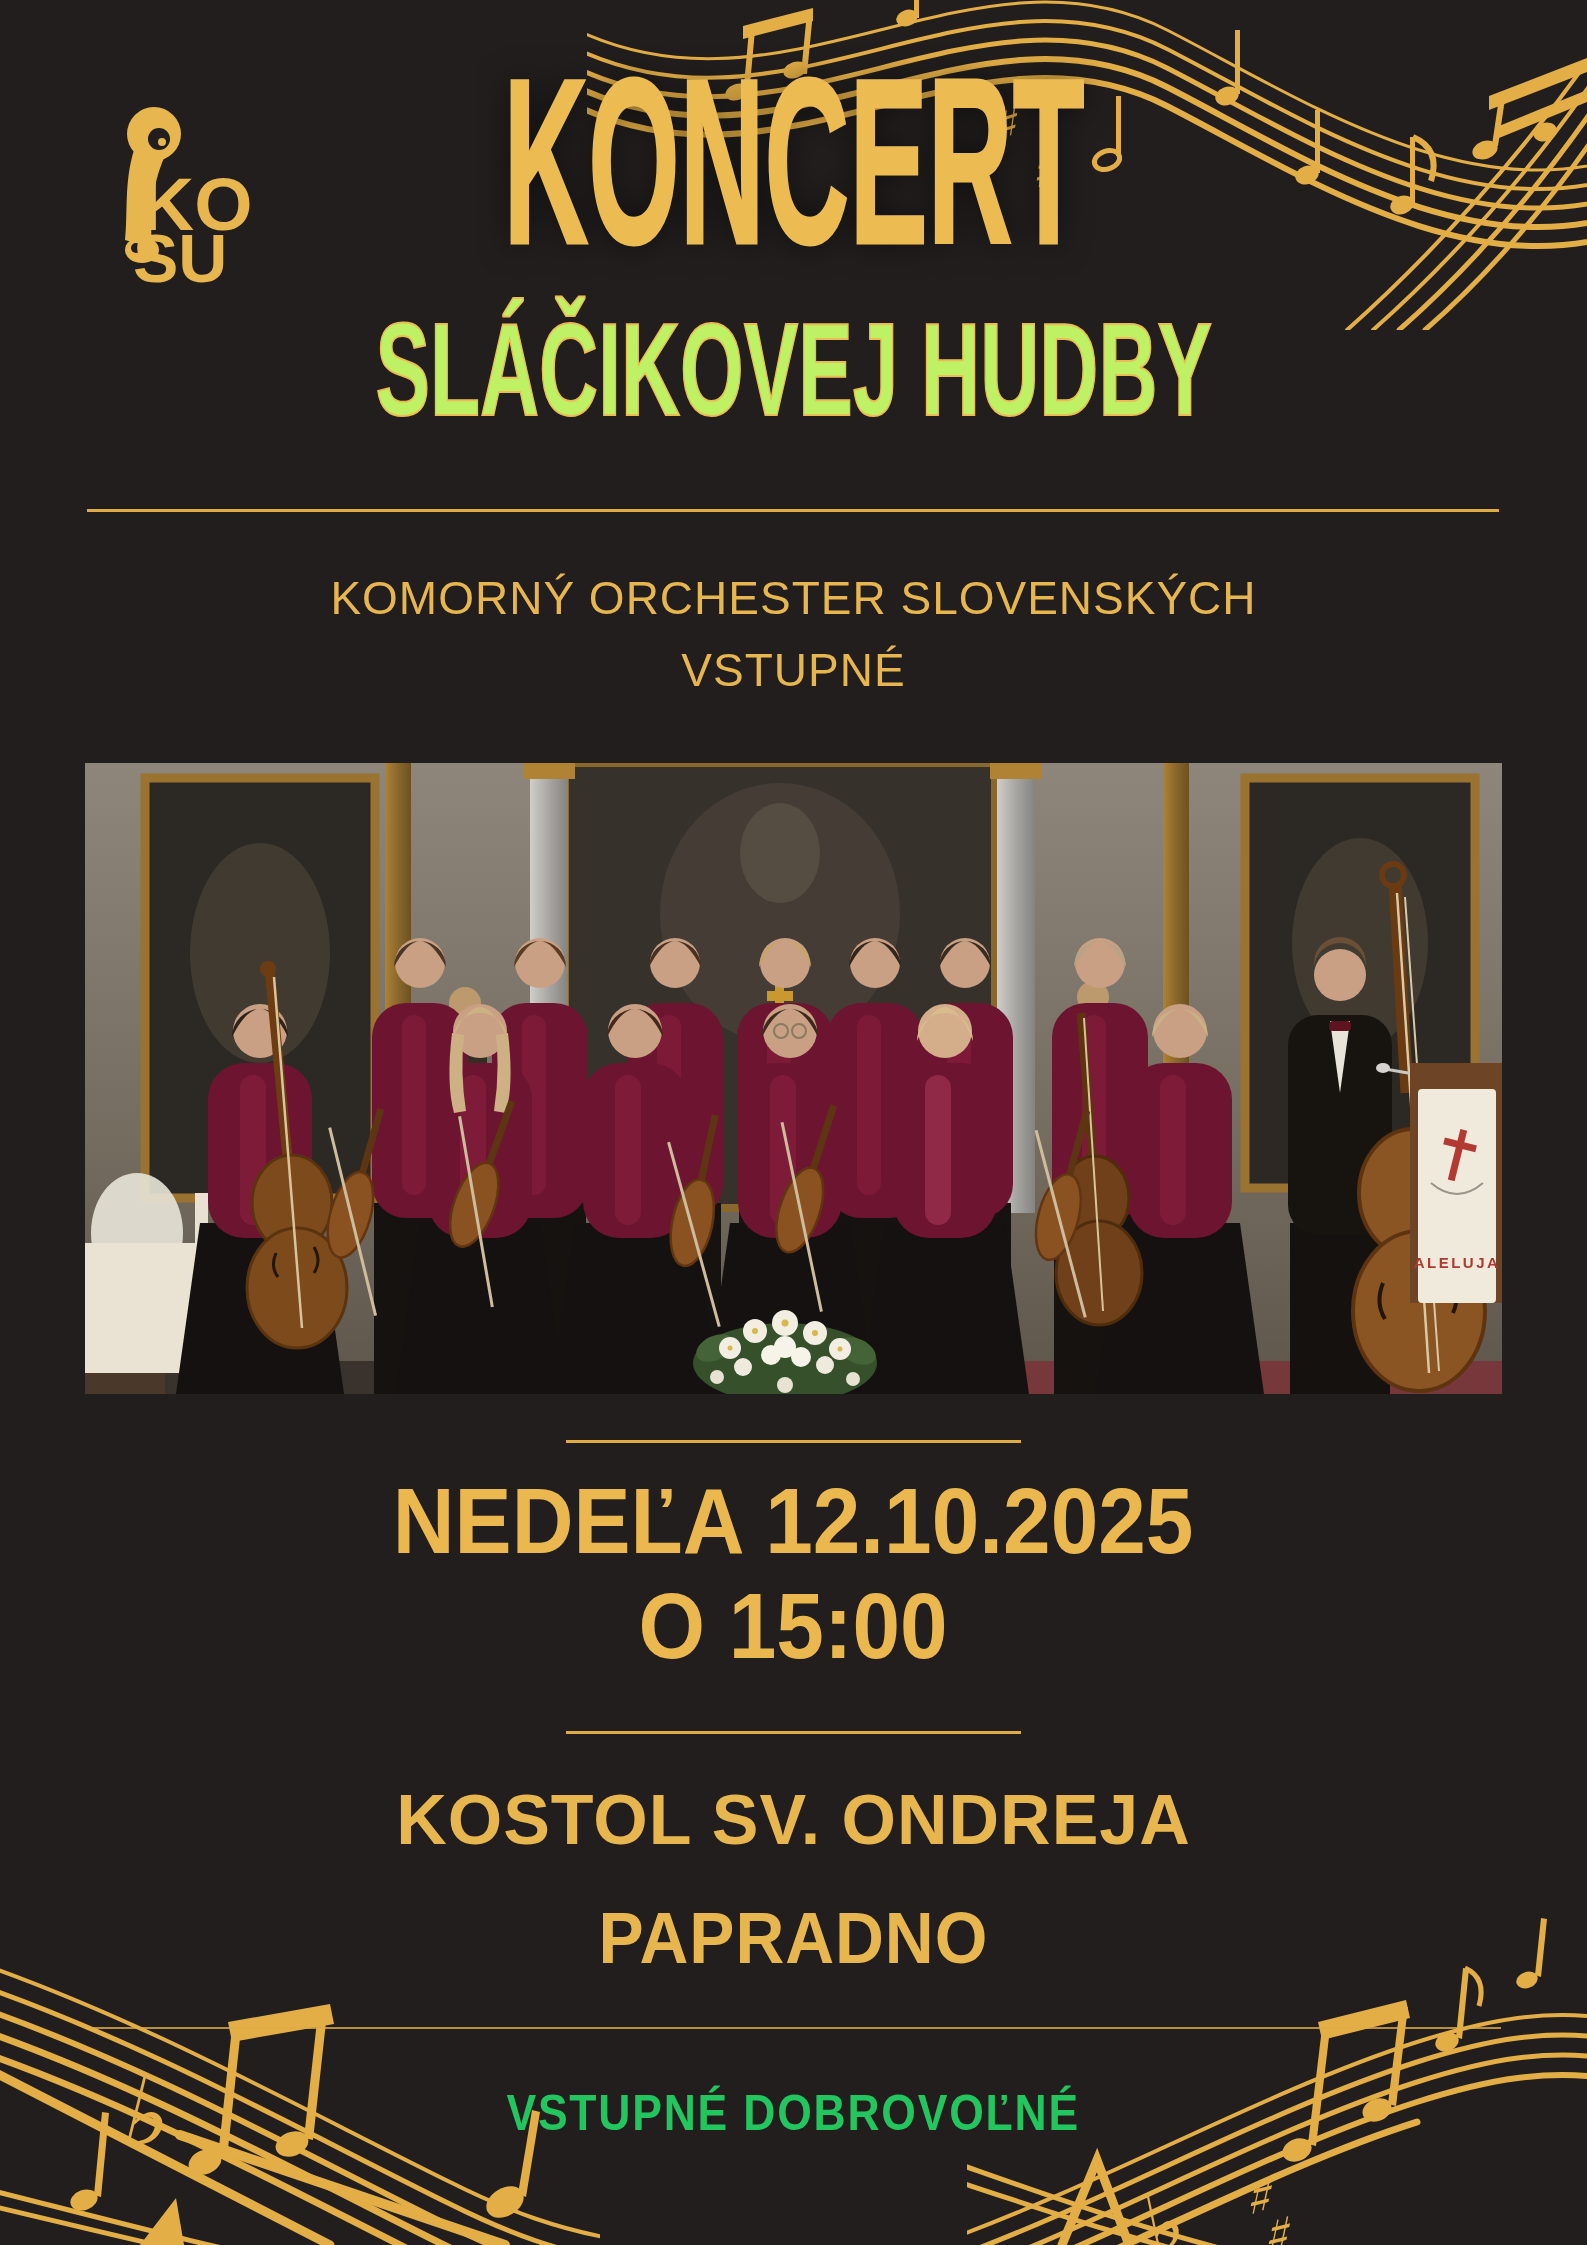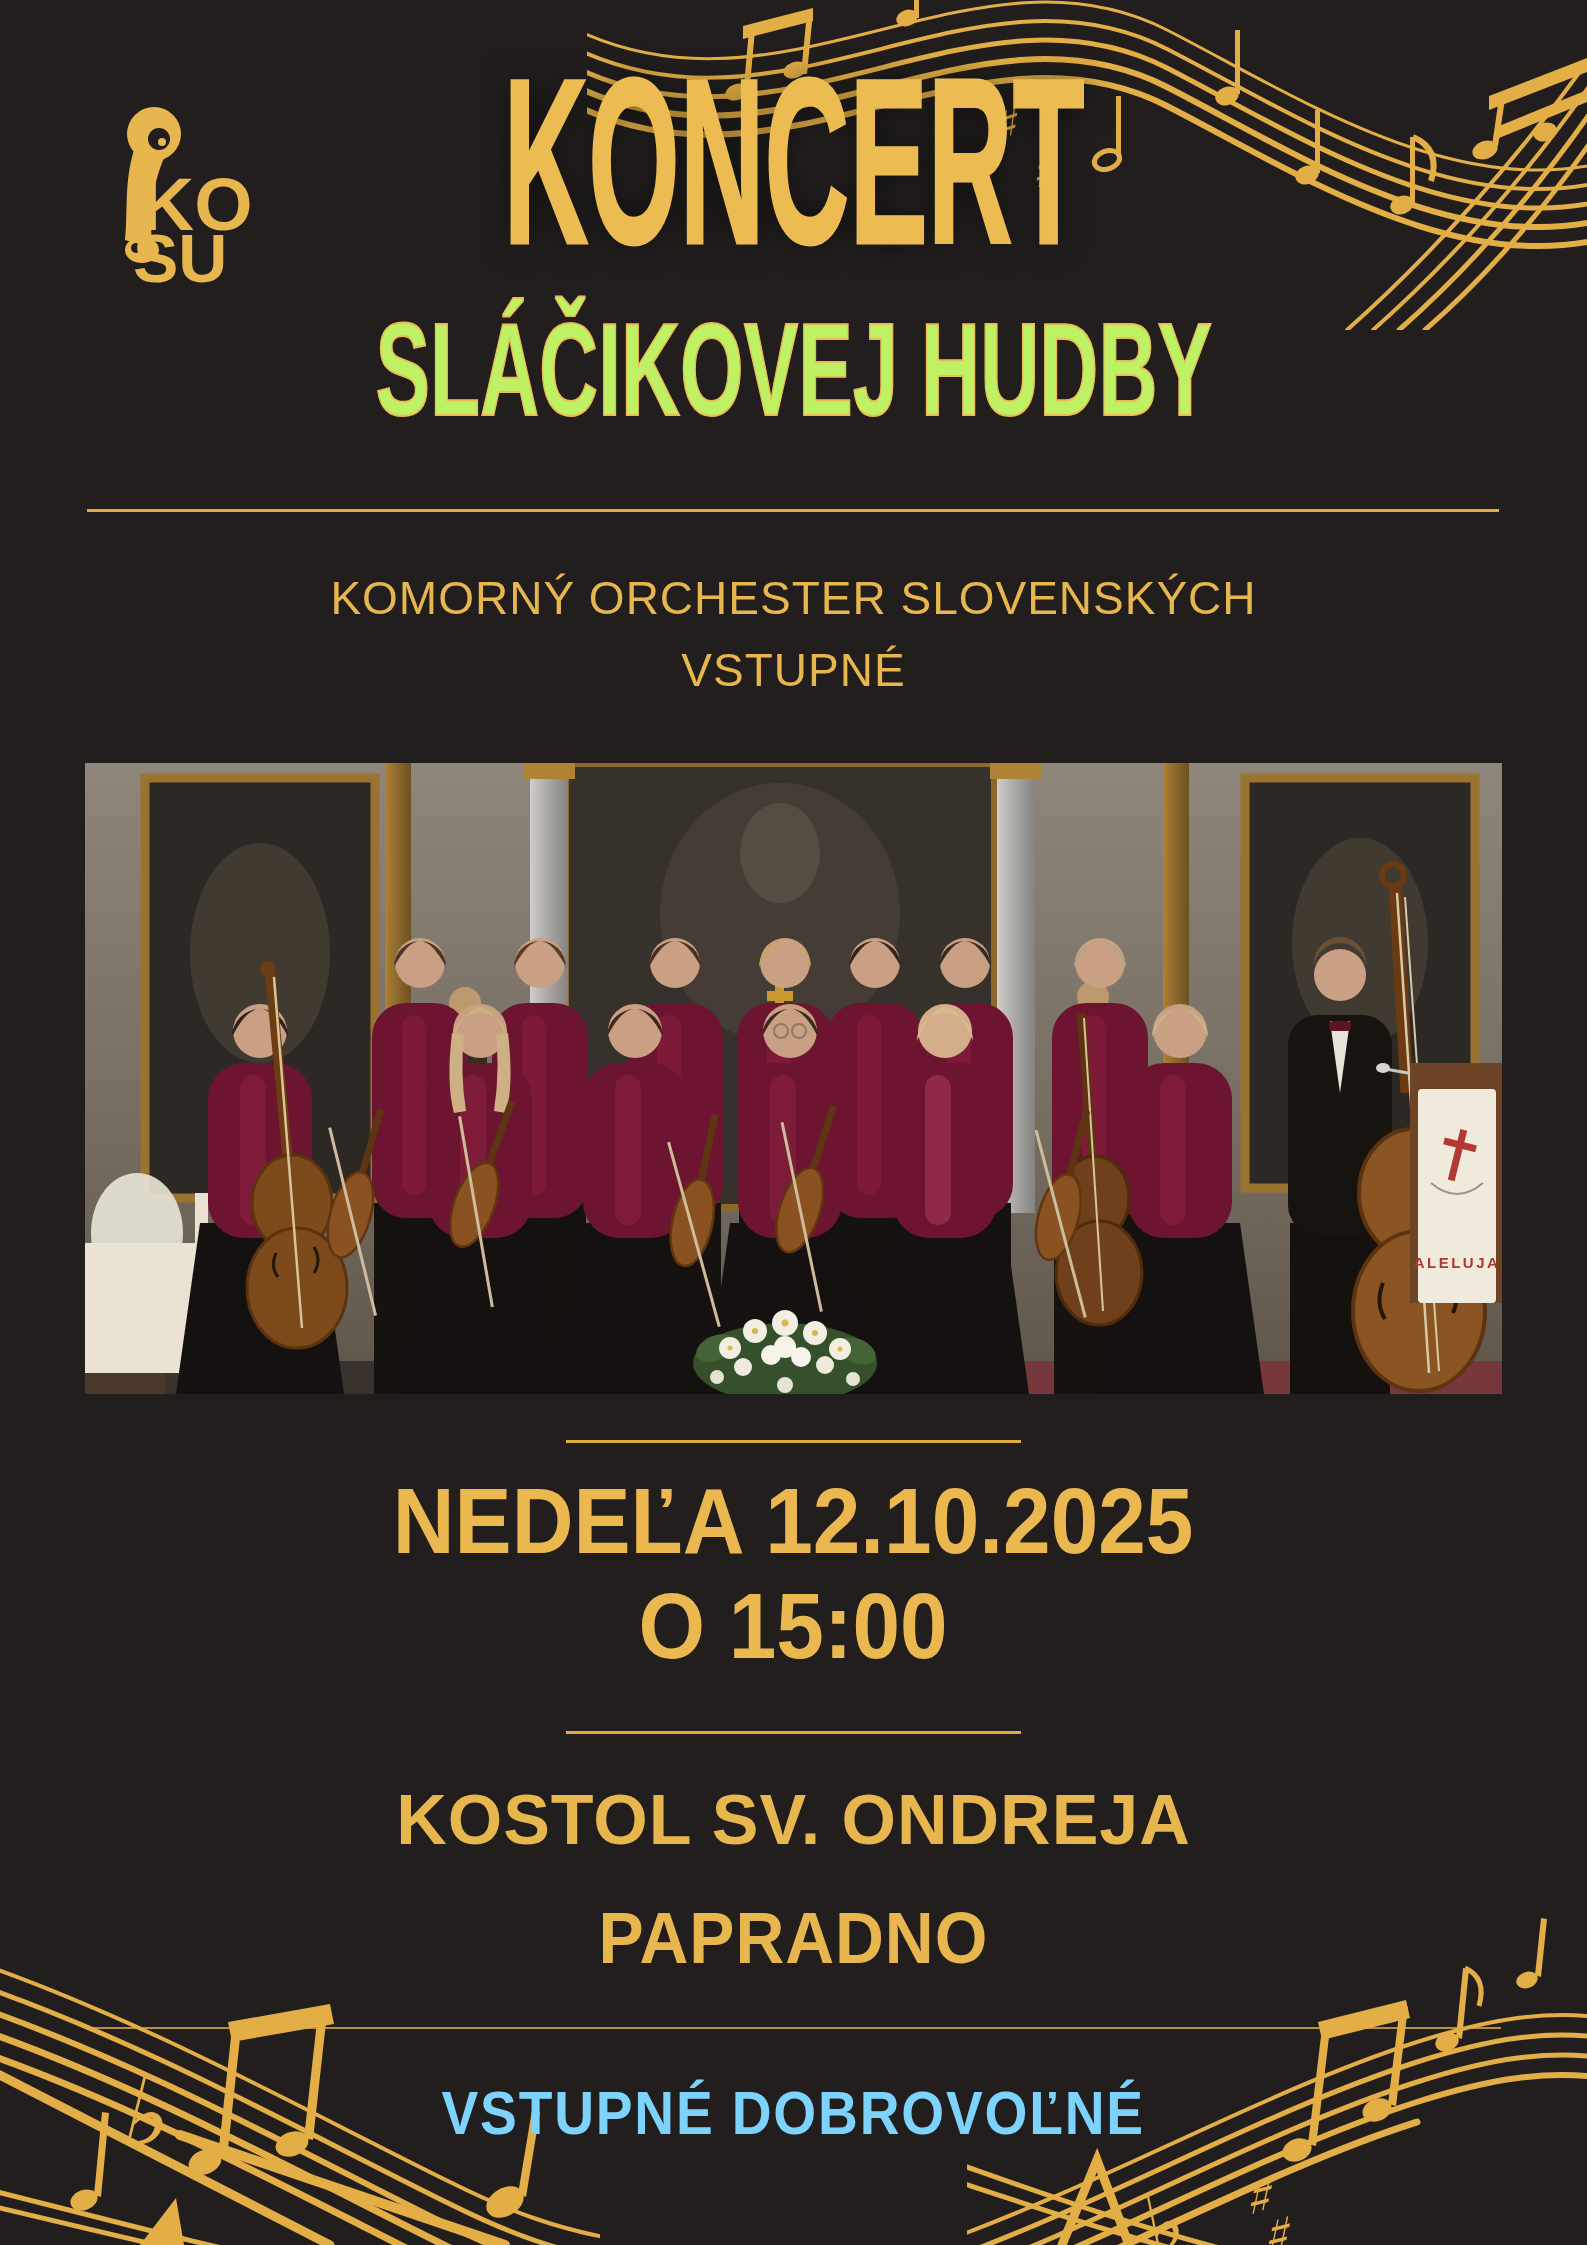--- a/index.html
+++ b/index.html
@@ -25,21 +25,21 @@
   .ensemble{top:562px;font-size:46px;line-height:72px;font-weight:normal;color:#E8B64E;letter-spacing:1px;}
 
   .photo-frame{position:absolute;left:85px;top:763px;width:1417px;height:631px;overflow:hidden;background:#ffffff;}
 
   .date{top:1469px;font-size:93px;line-height:105px;font-weight:bold;color:#EBB850;}
   .date .cx{transform:scaleX(.92);}
 
   .venue{top:1785px;font-size:70px;line-height:70px;color:#E8B64E;letter-spacing:1px;}
   .town{top:1902px;font-size:72px;line-height:72px;color:#E8B64E;letter-spacing:1px;text-align:center;}
   .town .cx{transform:scaleX(.94);}
-  .admission{top:2082px;font-size:62px;line-height:62px;color:#7dd3fc;letter-spacing:2px;}
+  .admission{top:2082px;font-size:50px;line-height:62px;color:#22c55e;letter-spacing:2px;}
   .admission .cx{transform:scaleX(.89);}
 
   .logo{position:absolute;left:112px;top:100px;width:140px;height:200px;}
   .logo .ko{position:absolute;left:28px;top:67px;font-size:75px;line-height:75px;font-weight:bold;color:#E8B64E;letter-spacing:0;}
   .logo .su{position:absolute;left:21px;top:122px;font-size:68px;line-height:72px;font-weight:bold;color:#E8B64E;}
 
   svg{display:block;}
   .deco{position:absolute;pointer-events:none;}
   .deco.tr{right:0;top:0;}
   .deco.bl{left:0;bottom:0;}

